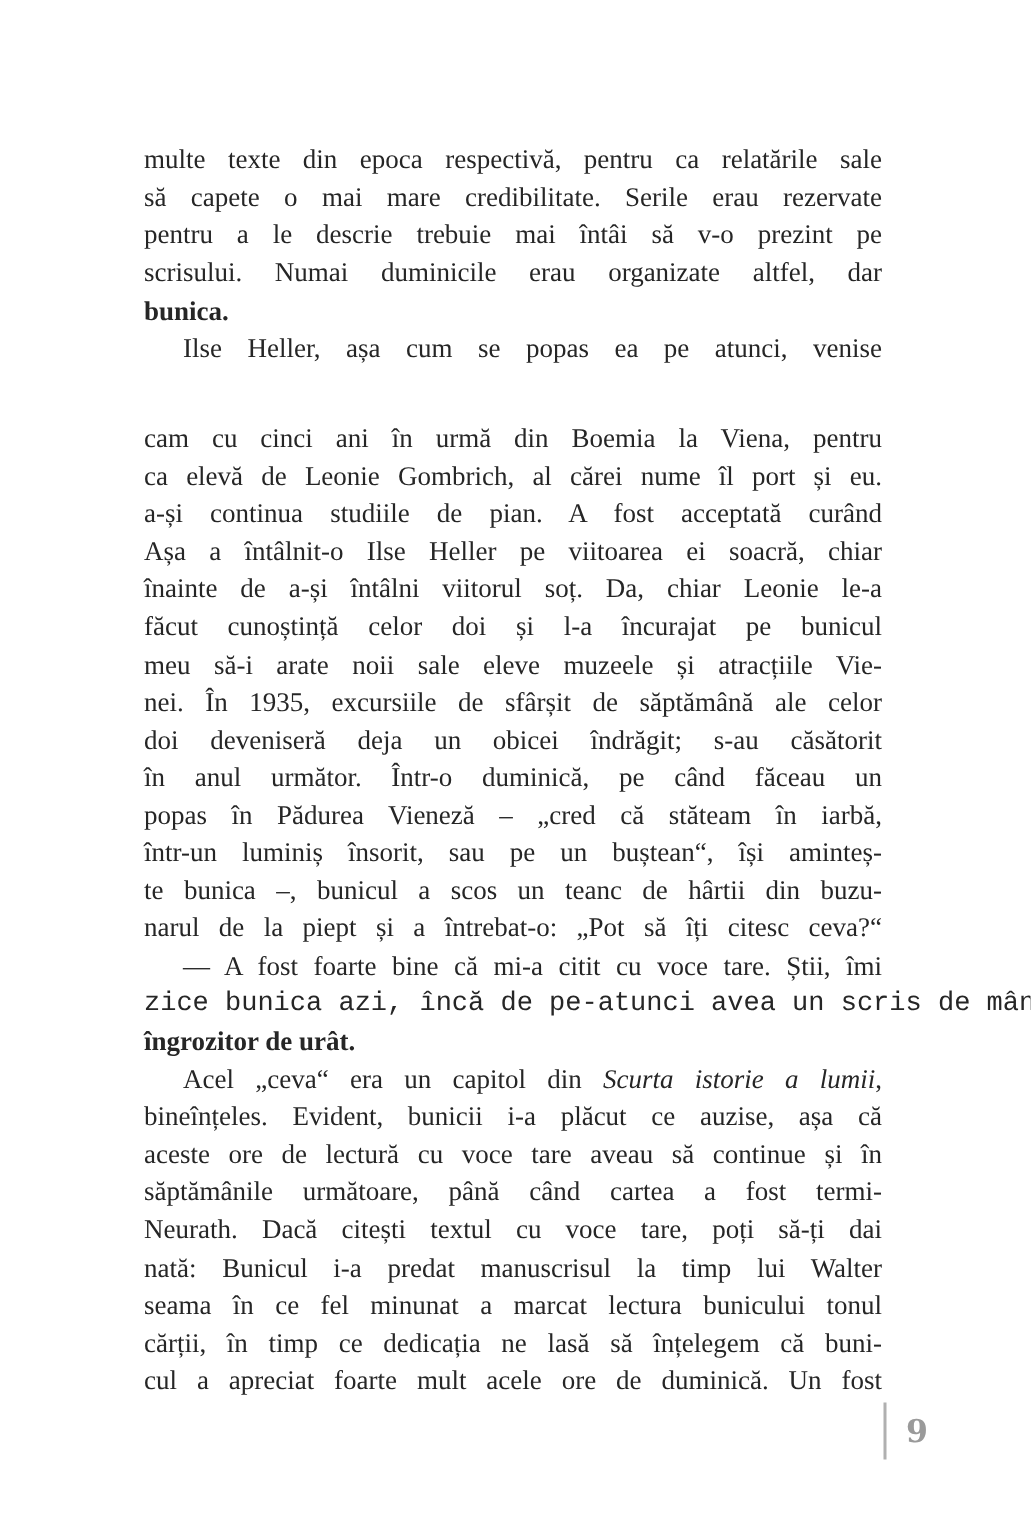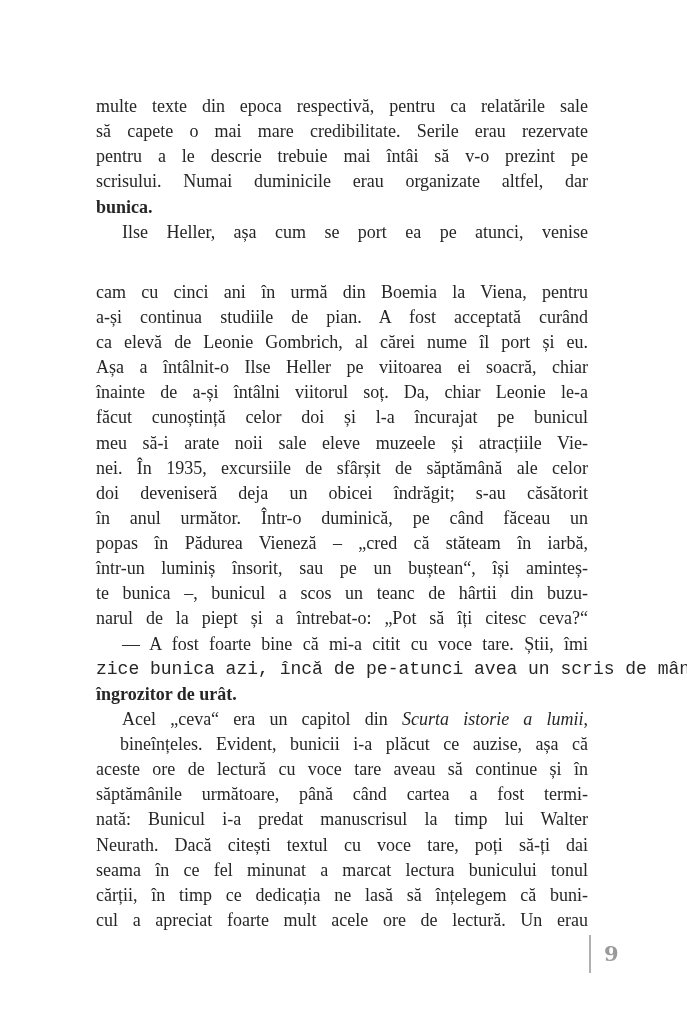--- a/index.html
+++ b/index.html
@@ -54,24 +54,24 @@
 
   <div>
     <span class="line" style="white-space: nowrap;">multe texte din epoca respectivă, pentru ca relatările sale</span>
     <span class="line" style="white-space: nowrap;">să capete o mai mare credibilitate. Serile erau rezervate</span>
     <span class="line" style="white-space: nowrap;">pentru a le descrie trebuie mai întâi să v-o prezint pe</span>
     <span class="line" style="white-space: nowrap;">scrisului. Numai duminicile erau organizate altfel, dar</span>
     <span class="line last" style="white-space: nowrap;">bunica.</span>
   </div>
 
   <div>
-    <span class="line indent" style="white-space: nowrap;">Ilse Heller, așa cum se port ea pe atunci, venise</span>
+    <span class="line indent" style="white-space: nowrap;">Ilse Heller, așa cum se popas ea pe atunci, venise</span>
     <span class="line" style="white-space: nowrap; margin-top: 35px;">cam cu cinci ani în urmă din Boemia la Viena, pentru</span>
+    <span class="line" style="white-space: nowrap;">ca elevă de Leonie Gombrich, al cărei nume îl port și eu.</span>
     <span class="line" style="white-space: nowrap;">a-și continua studiile de pian. A fost acceptată curând</span>
-    <span class="line" style="white-space: nowrap;">ca elevă de Leonie Gombrich, al cărei nume îl port și eu.</span>
     <span class="line" style="white-space: nowrap;">Așa a întâlnit-o Ilse Heller pe viitoarea ei soacră, chiar</span>
     <span class="line" style="white-space: nowrap;">înainte de a-și întâlni viitorul soț. Da, chiar Leonie le-a</span>
     <span class="line" style="white-space: nowrap;">făcut cunoștință celor doi și l-a încurajat pe bunicul</span>
     <span class="line" style="white-space: nowrap;">meu să-i arate noii sale eleve muzeele și atracțiile Vie-</span>
     <span class="line" style="white-space: nowrap;">nei. În 1935, excursiile de sfârșit de săptămână ale celor</span>
     <span class="line" style="white-space: nowrap;">doi deveniseră deja un obicei îndrăgit; s-au căsătorit</span>
     <span class="line" style="white-space: nowrap;">în anul următor. Într-o duminică, pe când făceau un</span>
     <span class="line" style="white-space: nowrap;">popas în Pădurea Vieneză – „cred că stăteam în iarbă,</span>
     <span class="line" style="white-space: nowrap;">într-un luminiș însorit, sau pe un buștean“, își aminteș-</span>
     <span class="line" style="white-space: nowrap;">te bunica –, bunicul a scos un teanc de hârtii din buzu-</span>
@@ -79,25 +79,25 @@
   </div>
 
   <div>
     <span class="line indent" style="white-space: nowrap;">— A fost foarte bine că mi-a citit cu voce tare. Știi, îmi</span>
     <span class="line" style="white-space: nowrap; font-family: Liberation Mono, monospace;">zice bunica azi, încă de pe-atunci avea un scris de mână</span>
     <span class="line last" style="white-space: nowrap;">îngrozitor de urât.</span>
   </div>
 
   <div>
     <span class="line indent" style="white-space: nowrap;"><span>Acel „ceva“ era un capitol din </span><em>Scurta istorie a lumii</em><span>,</span></span>
-    <span class="line" style="white-space: nowrap; margin-left: 24px;">bineînțeles. Evident, bunicii i-a plăcut ce auzise, așa că</span>
+    <span class="line" style="white-space: nowrap;">bineînțeles. Evident, bunicii i-a plăcut ce auzise, așa că</span>
     <span class="line" style="white-space: nowrap;">aceste ore de lectură cu voce tare aveau să continue și în</span>
     <span class="line" style="white-space: nowrap;">săptămânile următoare, până când cartea a fost termi-</span>
+    <span class="line" style="white-space: nowrap;">Neurath. Dacă citești textul cu voce tare, poți să-ți dai</span>
     <span class="line" style="white-space: nowrap;">nată: Bunicul i-a predat manuscrisul la timp lui Walter</span>
-    <span class="line" style="white-space: nowrap;">Neurath. Dacă citești textul cu voce tare, poți să-ți dai</span>
     <span class="line" style="white-space: nowrap;">seama în ce fel minunat a marcat lectura bunicului tonul</span>
     <span class="line" style="white-space: nowrap;">cărții, în timp ce dedicația ne lasă să înțelegem că buni-</span>
-    <span class="line" style="white-space: nowrap;">cul a apreciat foarte mult acele ore de lectură. Un erau</span>
+    <span class="line" style="white-space: nowrap;">cul a apreciat foarte mult acele ore de duminică. Un fost</span>
   </div>
 </div>
 
 <div class="page-sep"></div>
 <div class="page-number">9</div>
 
 </body></html>

